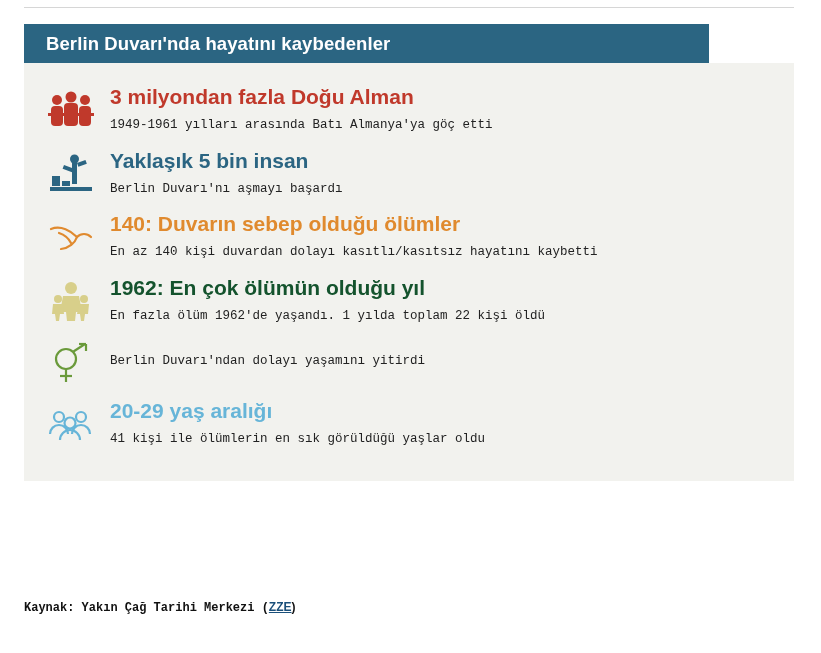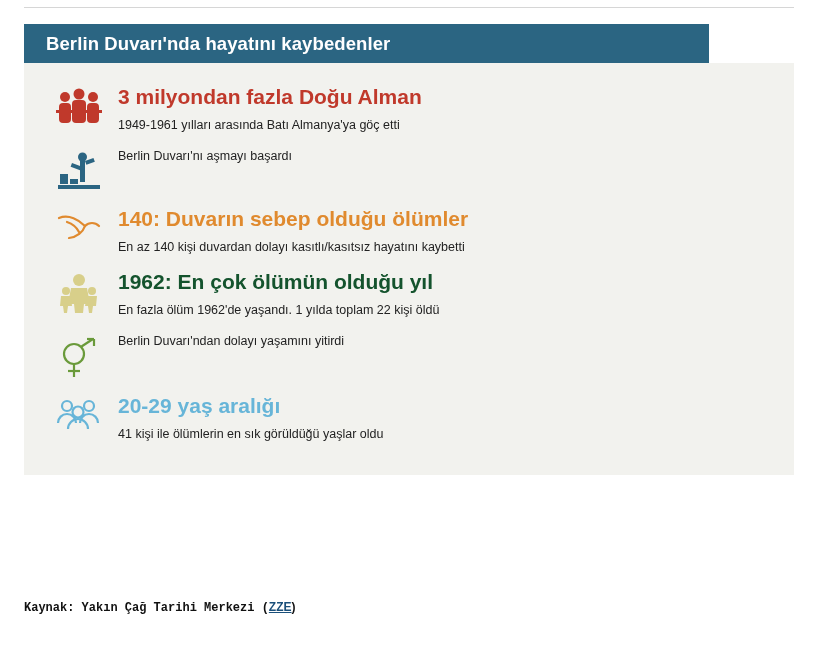--- a/index.html
+++ b/index.html
@@ -44,22 +44,22 @@
     letter-spacing: 0.1px;
   }
   .ig-body {
     width: 770px;
     background: #f2f2ee;
     padding: 14px 0 26px 0;
     box-sizing: border-box;
   }
   .row {
     display: flex;
-    align-items: flex-start;
-    padding: 7px 0 7px 16px;
+    align-items: center;
+    padding: 7px 0 7px 8px;
   }
   .icon-cell {
     width: 78px;
     min-width: 78px;
     display: flex;
     align-items: center;
     justify-content: center;
     padding-top: 4px;
   }
   .text-cell {
@@ -70,20 +70,21 @@
     font-size: 21px;
     font-weight: bold;
     line-height: 1.25;
     margin: 0 0 7px 0;
   }
   .stat-sub {
     font-size: 12.5px;
     color: #222222;
     line-height: 1.3;
     margin: 0;
+    font-family: Liberation Mono, monospace;
   }
   .source {
     position: absolute;
     left: 24px;
     top: 600px;
     font-size: 12px;
     color: #111111;
     font-weight: bold;
   }
   .source .lbl { font-weight: bold; font-family: Liberation Mono, monospace; }
@@ -134,20 +135,21 @@
             <circle cx="24.5" cy="5" r="4.5"></circle>
             <rect x="27" y="9" width="9" height="4" transform="rotate(-20 27 9)"></rect>
             <rect x="14" y="11" width="10" height="4" transform="rotate(20 14 11)"></rect>
             <rect x="2" y="22" width="8" height="10"></rect>
             <rect x="12" y="27" width="8" height="5"></rect>
             <rect x="0" y="33" width="42" height="4"></rect>
           </g>
         </svg>
       </div>
       <div class="text-cell">
+        <p class="stat-head" style="color:#2b6582">Yaklaşık 5 bin insan</p>
         <p class="stat-sub">Berlin Duvarı'nı aşmayı başardı</p>
       </div>
     </div>
 
     <div class="row">
       <div class="icon-cell">
         <svg width="48" height="34" viewBox="0 0 48 34">
           <g fill="none" stroke="#e08a2e" stroke-width="2.2" stroke-linecap="round">
             <path d="M4 8 C14 4, 24 10, 30 16"></path>
             <path d="M30 16 C34 12, 40 12, 44 16"></path>

